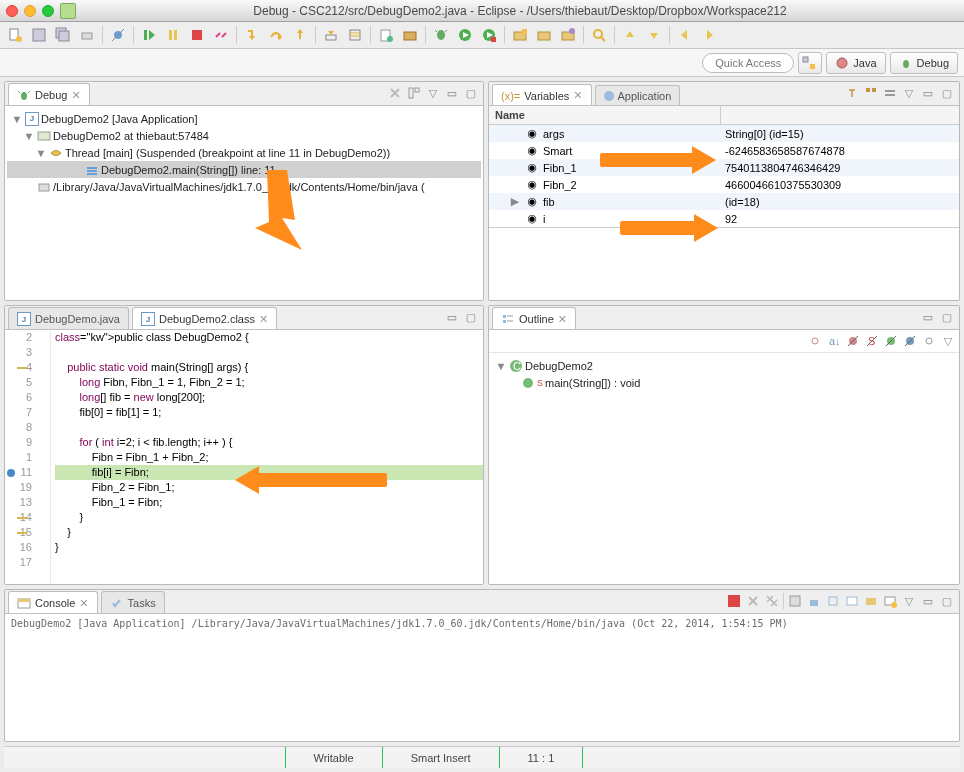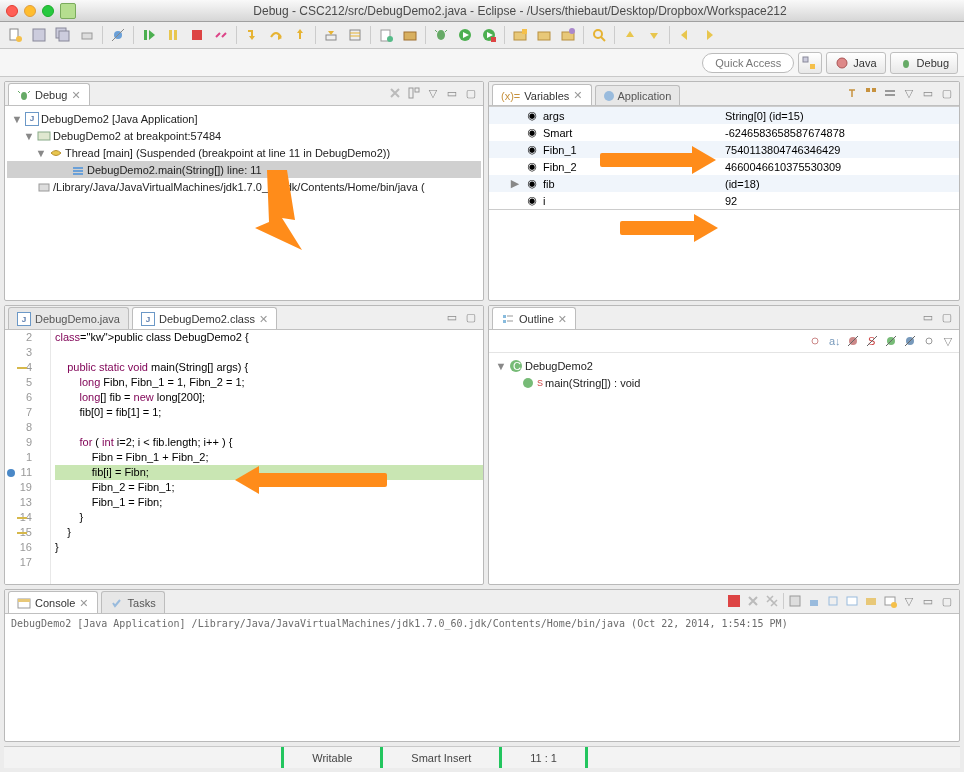--- a/index.html
+++ b/index.html
@@ -29,21 +29,21 @@
   .tab{padding:4px 8px 3px 8px;border:1px solid #bdbdbd;border-bottom:none;background:#fff;margin-left:3px;border-radius:3px 3px 0 0;display:flex;align-items:center;gap:4px;color:#333}
   .tab.inactive{background:#e7e7e7;color:#555}
   .tab-icon{width:14px;height:14px}
   .tabrow .rbtns{position:absolute;right:4px;top:3px;display:flex;gap:3px}
   .ibtn{width:16px;height:16px;display:inline-flex;align-items:center;justify-content:center;color:#888}
   
   .tree{padding:4px 2px;flex:1;overflow:auto}
   .trow{display:flex;align-items:center;height:17px;padding-left:4px;gap:2px;white-space:nowrap;color:#222}
   .trow.sel{background:#d0d0d0}
   .tw{display:inline-block;width:12px;text-align:center;color:#888}
-  .ind1{padding-left:16px}.ind2{padding-left:28px}.ind3{padding-left:50px}
+  .ind1{padding-left:16px}.ind2{padding-left:28px}.ind3{padding-left:64px}
   .ic{width:14px;height:14px;display:inline-flex;align-items:center;justify-content:center}
   
   .varhead{display:flex;border-bottom:1px solid #ccc;background:#f5f5f5}
   .varhead div{padding:3px 6px;border-right:1px solid #ccc;color:#444;font-weight:600}
   .vh-name{width:232px}.vh-val{flex:1}
   .vrow{display:flex;align-items:center;height:17px}
   .vrow:nth-child(odd){background:#f0f5fb}
   .vrow .vn{width:232px;padding-left:20px;display:flex;align-items:center;gap:4px}
   .vrow .vv{flex:1;padding-left:4px}
   .vbottom{border-top:1px solid #ccc;flex:1}
@@ -62,21 +62,21 @@
   .bp-dot{position:absolute;left:2px;width:8px;height:8px;background:#4a88c7;border-radius:50%}
   .err-mark{position:absolute;left:2px;width:10px;height:10px}
   .err-mark::before{content:"";position:absolute;width:10px;height:2px;background:#d6b84a;top:4px}
   
   .otoolbar{display:flex;justify-content:flex-end;padding:3px;gap:3px;border-bottom:1px solid #e4e4e4}
   
   .ctoolbar{display:flex;gap:2px;align-items:center}
   .ctxt{padding:4px 6px;color:#6b6b6b;font-family:Monaco,monospace;font-size:10px}
   
   .status{grid-column:1/3;grid-row:4/5;background:#f3f3f3;border-top:1px solid #c9c9c9;display:flex;align-items:center}
-  .scell{border-left:3px solid #22c55e;padding:0 28px;height:100%;display:flex;align-items:center;color:#444}
+  .scell{border-left:1px solid #22c55e;padding:0 28px;height:100%;display:flex;align-items:center;color:#444}
   .scell:first-child{border:none;flex:.7}
   
   .arrow{position:absolute;pointer-events:none}
   .arrow .shaft{position:absolute;background:#ff8c1a;height:14px;border-radius:2px}
   .arrow .head{position:absolute;width:0;height:0;border-top:14px solid transparent;border-bottom:14px solid transparent}
   .arrow .head.left{border-right:24px solid #ff8c1a}
   .arrow .head.right{border-left:24px solid #ff8c1a}
   .j-ic{width:14px;height:14px;background:#fff;border:1px solid #6b98c7;display:inline-flex;align-items:center;justify-content:center;font-size:8px;color:#5577aa;font-weight:bold}
   
   svg.ovl{position:absolute;pointer-events:none}
@@ -319,21 +319,21 @@
           </span>
           <span>DebugDemo2 [Java Application]</span>
         </div>
       <div class="trow ind1">
           <span class="tw">▼</span>
           <span class="ic">
             <svg width="14" height="14" viewBox="0 0 14 14">
               <rect x="1" y="3" width="12" height="8" fill="#e0e8d0" stroke="#8a8"></rect>
             </svg>
           </span>
-          <span>DebugDemo2 at breakpoint:57484</span>
+          <span>DebugDemo2 at thiebaut:57484</span>
         </div>
       <div class="trow ind2">
           <span class="tw">▼</span>
           <span class="ic">
             <svg width="14" height="14" viewBox="0 0 14 14">
               <path d="M2 7 Q7 2 12 7 Q7 12 2 7" fill="#e8c64e" stroke="#b89030"></path>
             </svg>
           </span>
           <span>Thread [main] (Suspended (breakpoint at line 11 in DebugDemo2))</span>
         </div>
@@ -388,20 +388,21 @@
               <rect x="2" y="4" width="10" height="2" fill="#999"></rect>
               <rect x="2" y="8" width="10" height="2" fill="#999"></rect>
             </svg>
           </span>
         <span class="ibtn">▽</span>
         <span class="ibtn">▭</span>
         <span class="ibtn">▢</span>
       </div>
     </div>
     <div class="varhead">
+      <div class="vh-name">Name</div>
     </div>
     <div>
       <div class="vrow">
           <div class="vn">
             <span class="tw"></span>
             <span class="ic">◉</span>
             <span>args</span>
           </div>
           <div class="vv">String[0]  (id=15)</div>
         </div>

